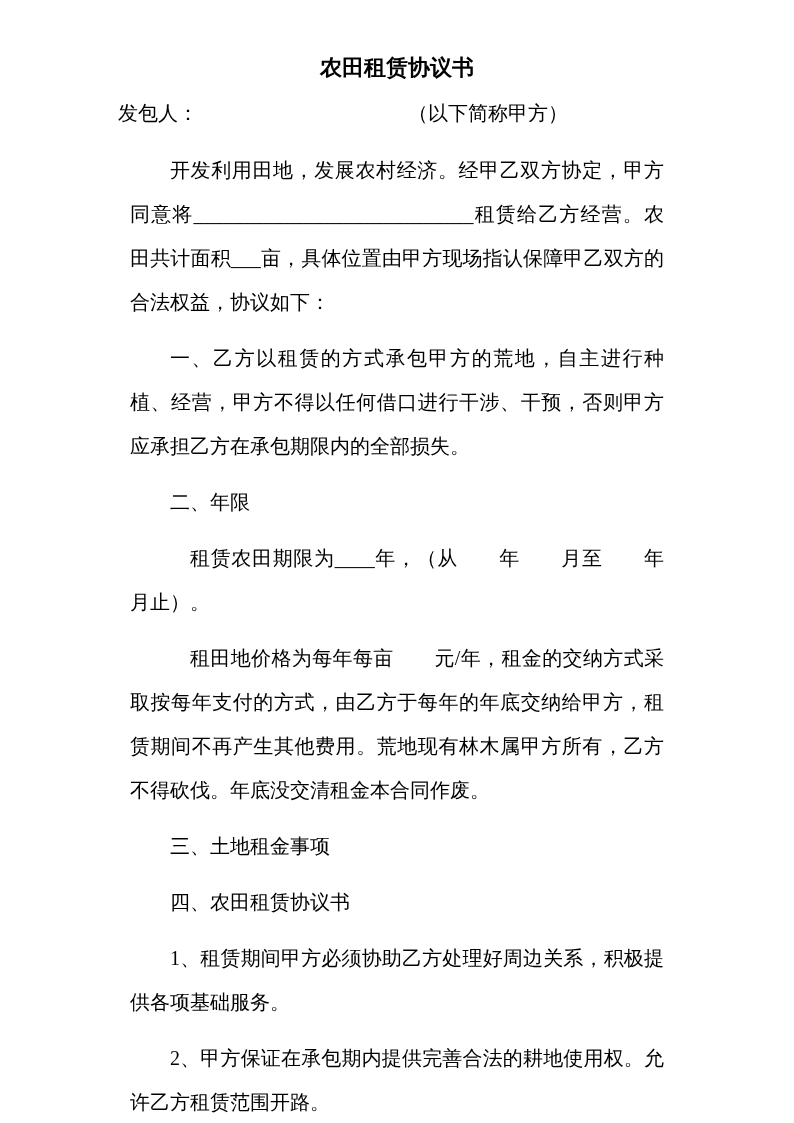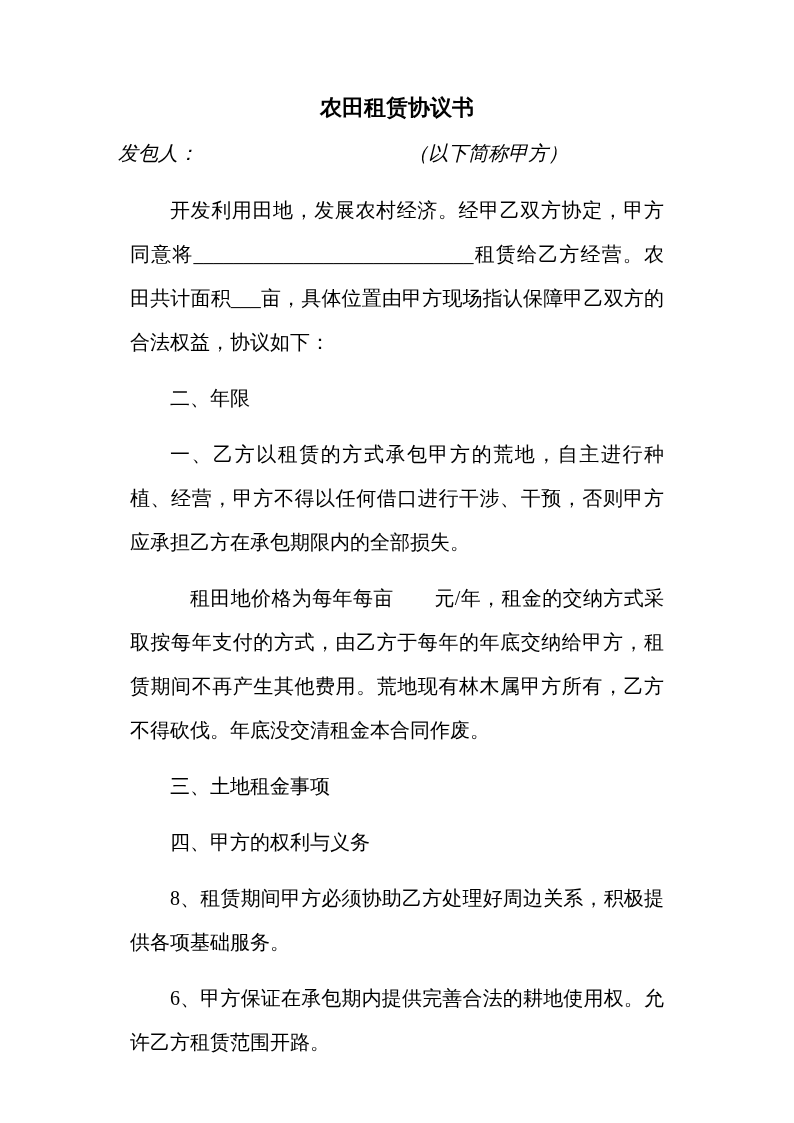--- a/index.html
+++ b/index.html
@@ -7,38 +7,37 @@
     padding: 0;
     background: #ffffff;
   }
   .page {
     position: relative;
     width: 794px;
     height: 1123px;
     margin: 0 auto;
     background: #ffffff;
     box-sizing: border-box;
-    padding: 86px 118px 0 118px;
+    padding: 46px 118px 0 118px;
     font-family: "Liberation Serif", "DejaVu Serif", serif;
     color: #000000;
     font-size: 20px;
     line-height: 44px;
     overflow: hidden;
   }
   .doc-title {
     text-align: center;
     font-weight: bold;
     font-size: 22px;
     line-height: 44px;
     margin: 0;
   }
   .party-row {
     line-height: 46px;
     white-space: nowrap;
-    font-style: italic;
   }
   .party-label {
     display: inline-block;
     width: 290px;
   }
   .party-note {
     display: inline-block;
   }
   p.doc-para {
     margin: 12px;
@@ -56,28 +55,29 @@
 
   <h1 class="doc-title">农田租赁协议书</h1>
 
   <div class="party-row">
     <span class="party-label">发包人：</span><span class="party-note">（以下简称甲方）</span>
   </div>
 
 
   <p class="doc-para indent-2">开发利用田地，发展农村经济。经甲乙双方协定，甲方同意将____________________________租赁给乙方经营。农田共计面积___亩，具体位置由甲方现场指认保障甲乙双方的合法权益，协议如下：</p>
 
+  <p class="doc-para indent-2">一、乙方以租赁的方式承包甲方的荒地，自主进行种植、经营，甲方不得以任何借口进行干涉、干预，否则甲方应承担乙方在承包期限内的全部损失。</p>
+
   <p class="doc-para indent-2">二、年限</p>
 
-  <p class="doc-para indent-2">一、乙方以租赁的方式承包甲方的荒地，自主进行种植、经营，甲方不得以任何借口进行干涉、干预，否则甲方应承担乙方在承包期限内的全部损失。</p>
-
+  <p class="doc-para indent-3">租赁农田期限为____年，（从　　年　　月至　　年　　月止）。</p>
 
   <p class="doc-para indent-3">租田地价格为每年每亩　　元/年，租金的交纳方式采取按每年支付的方式，由乙方于每年的年底交纳给甲方，租赁期间不再产生其他费用。荒地现有林木属甲方所有，乙方不得砍伐。年底没交清租金本合同作废。</p>
 
   <p class="doc-para indent-2">三、土地租金事项</p>
 
-  <p class="doc-para indent-2">四、甲方的权利与义务</p>
+  <p class="doc-para indent-2">四、农田租赁协议书</p>
 
-  <p class="doc-para indent-2">8、租赁期间甲方必须协助乙方处理好周边关系，积极提供各项基础服务。</p>
+  <p class="doc-para indent-2">1、租赁期间甲方必须协助乙方处理好周边关系，积极提供各项基础服务。</p>
 
-  <p class="doc-para indent-2">6、甲方保证在承包期内提供完善合法的耕地使用权。允许乙方租赁范围开路。</p>
+  <p class="doc-para indent-2">2、甲方保证在承包期内提供完善合法的耕地使用权。允许乙方租赁范围开路。</p>
 
 </div>
 
 </body></html>

